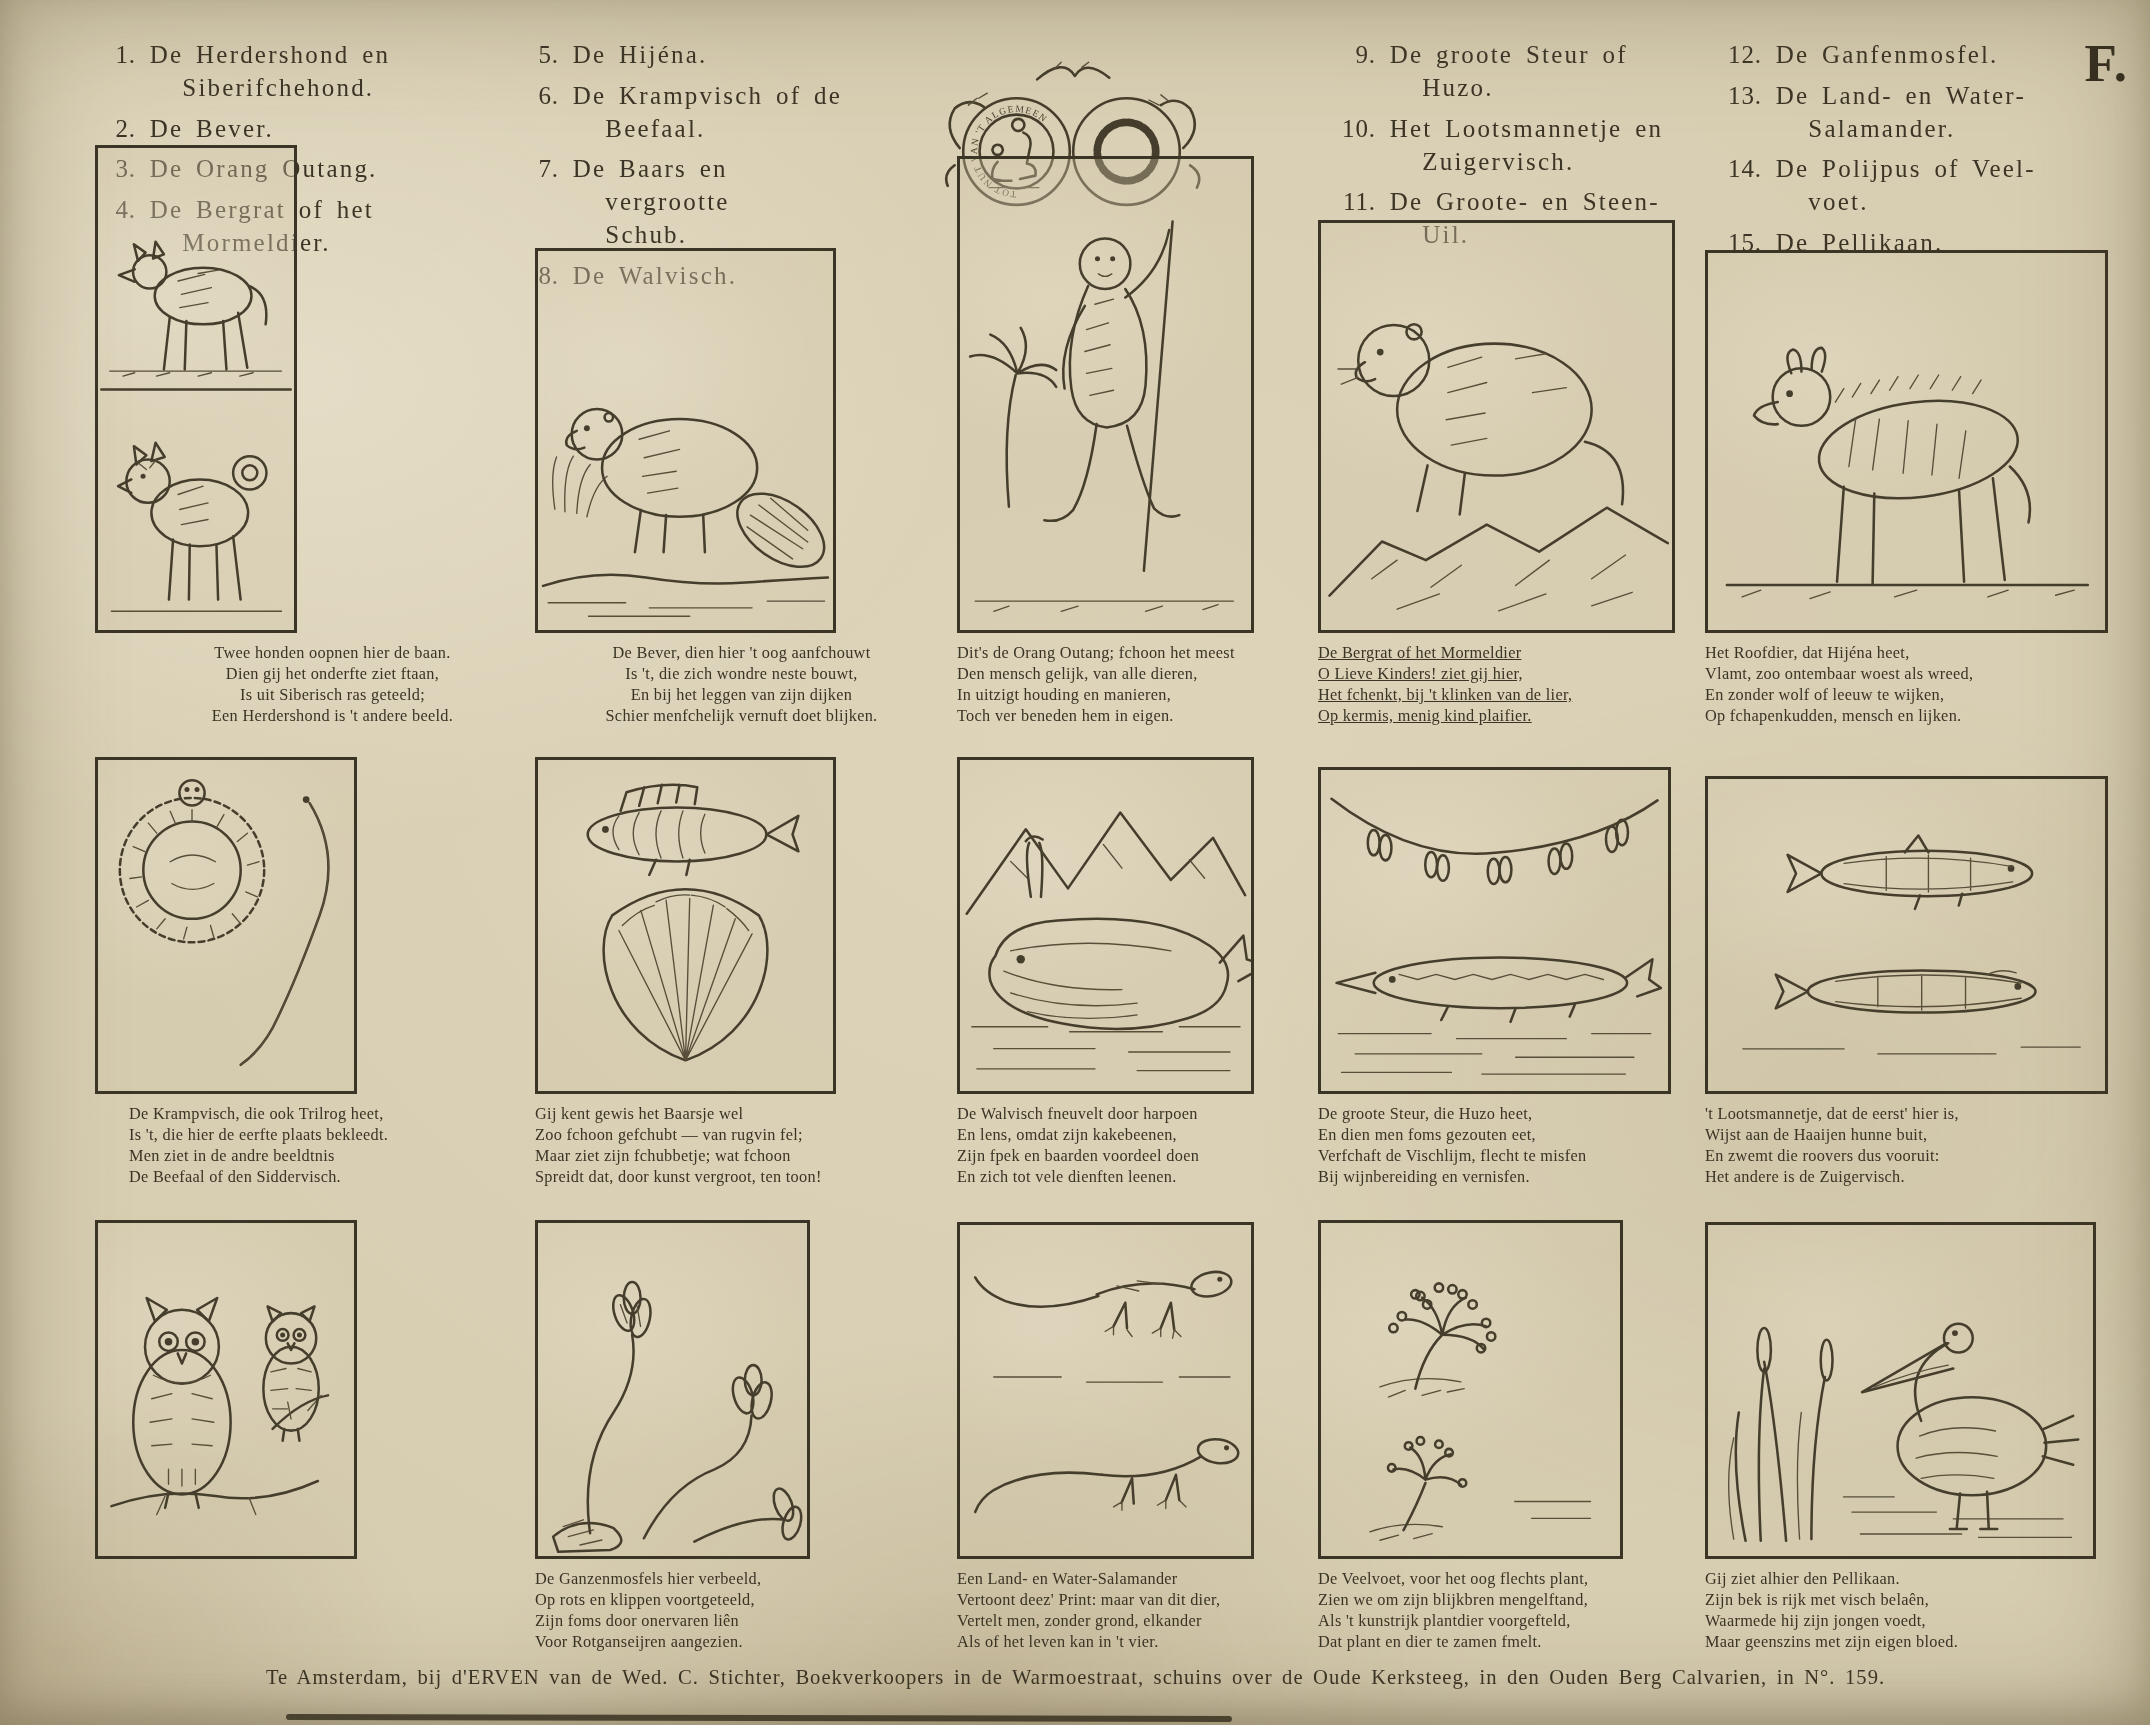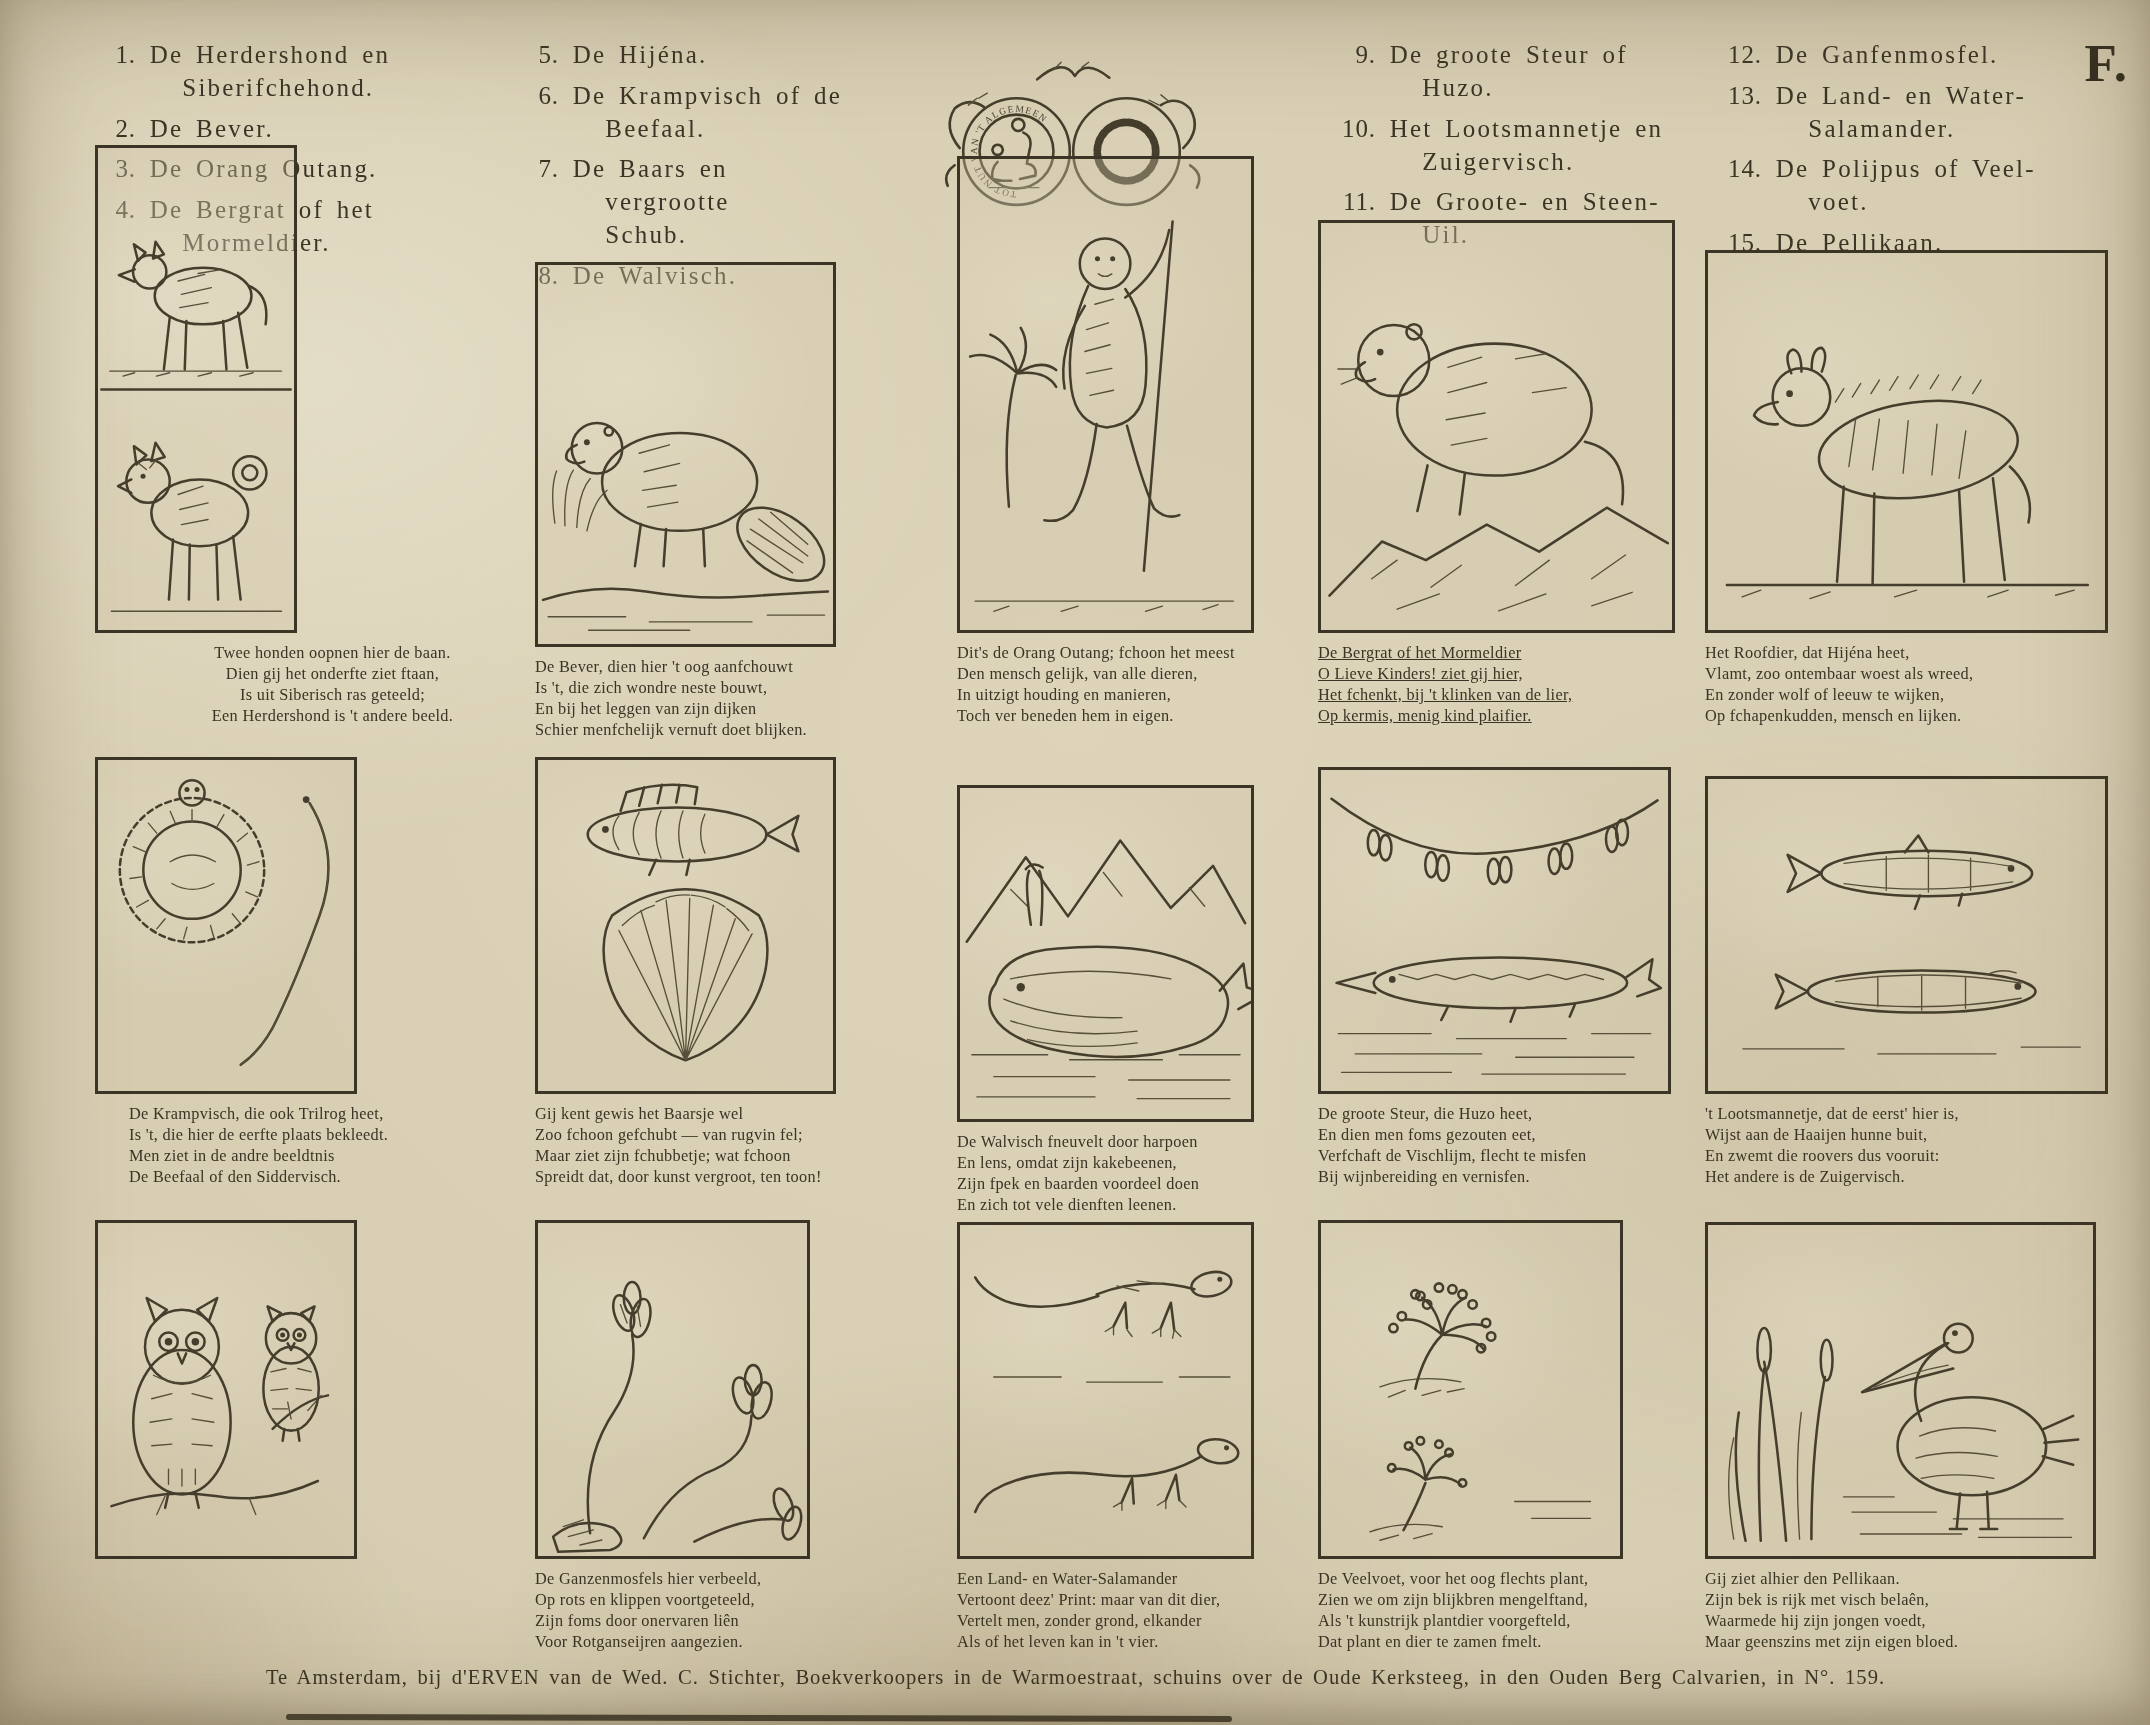--- a/index.html
+++ b/index.html
@@ -164,21 +164,21 @@
     </div>
   </div>
   <div class="caption" style="padding-left:62px;text-align:center;">
       <div>Twee honden oopnen hier de baan.</div>
       <div>Dien gij het onderfte ziet ftaan,</div>
       <div>Is uit Siberisch ras geteeld;</div>
       <div>Een Herdershond is 't andere beeld.</div>
     </div>
 </div>
 
-<div class="cell" style="left:535px;top:159px;width:413px;">
+<div class="cell" style="left:535px;top:145px;width:413px;text-align:center;">
   <div class="imgwrap" style="height:488px;">
     <div class="frame" style="width:301px;height:385px;">
       <svg viewBox="0 0 350 447">
         <path class="wc-thin" d="M20,305 q-6,-42 2,-62 M32,308 q-2,-48 10,-66 M46,310 q2,-42 16,-58 M58,314 q8,-36 24,-48"></path>
         <path class="wc" d="M6,396 q60,-20 122,-10 t118,6 t98,-6"></path>
         <path class="wc-thin" d="M12,416 h92 M132,422 h122 M272,414 h68 M60,432 h120"></path>
         <ellipse class="wc" cx="168" cy="256" rx="92" ry="58"></ellipse>
         <circle class="wc" cx="70" cy="216" r="30"></circle>
         <circle class="wc" cx="84" cy="196" r="5"></circle>
         <circle class="wc-fill" cx="58" cy="209" r="3.5"></circle>
@@ -333,21 +333,21 @@
     </div>
   </div>
   <div class="caption">
       <div>Gij kent gewis het Baarsje wel</div>
       <div>Zoo fchoon gefchubt — van rugvin fel;</div>
       <div>Maar ziet zijn fchubbetje; wat fchoon</div>
       <div>Spreidt dat, door kunst vergroot, ten toon!</div>
     </div>
 </div>
 
-<div class="cell" style="left:957px;top:757px;width:413px;margin-top:28px;">
+<div class="cell" style="left:957px;top:757px;width:413px;">
   <div class="imgwrap" style="height:337px;">
     <div class="frame" style="width:297px;height:337px;">
       <svg viewBox="0 0 345 392">
         <path class="wc" d="M8,182 L78,82 L128,152 L190,62 L250,142 L300,92 L338,160"></path>
         <path class="wc-thin" d="M60,120 l20,20 M170,100 l22,28 M272,118 l18,22"></path>
         <path class="wc" d="M84,162 q-8,-52 -2,-64 M96,162 q4,-52 -2,-64 M78,96 q8,-10 20,-2"></path>
         <g>
           <path class="wc" d="M42,232 q12,-38 74,-42 q122,-10 180,30 q28,20 20,46 q-6,28 -46,40 q-70,22 -150,6 q-72,-14 -84,-50 q-4,-18 6,-30 z"></path>
           <circle class="wc-fill" cx="72" cy="236" r="5"></circle>
           <path class="wc-thin" d="M52,250 q60,24 140,22 M60,276 q70,22 150,12 M80,298 q60,14 130,4 M60,226 q90,-18 190,0"></path>

